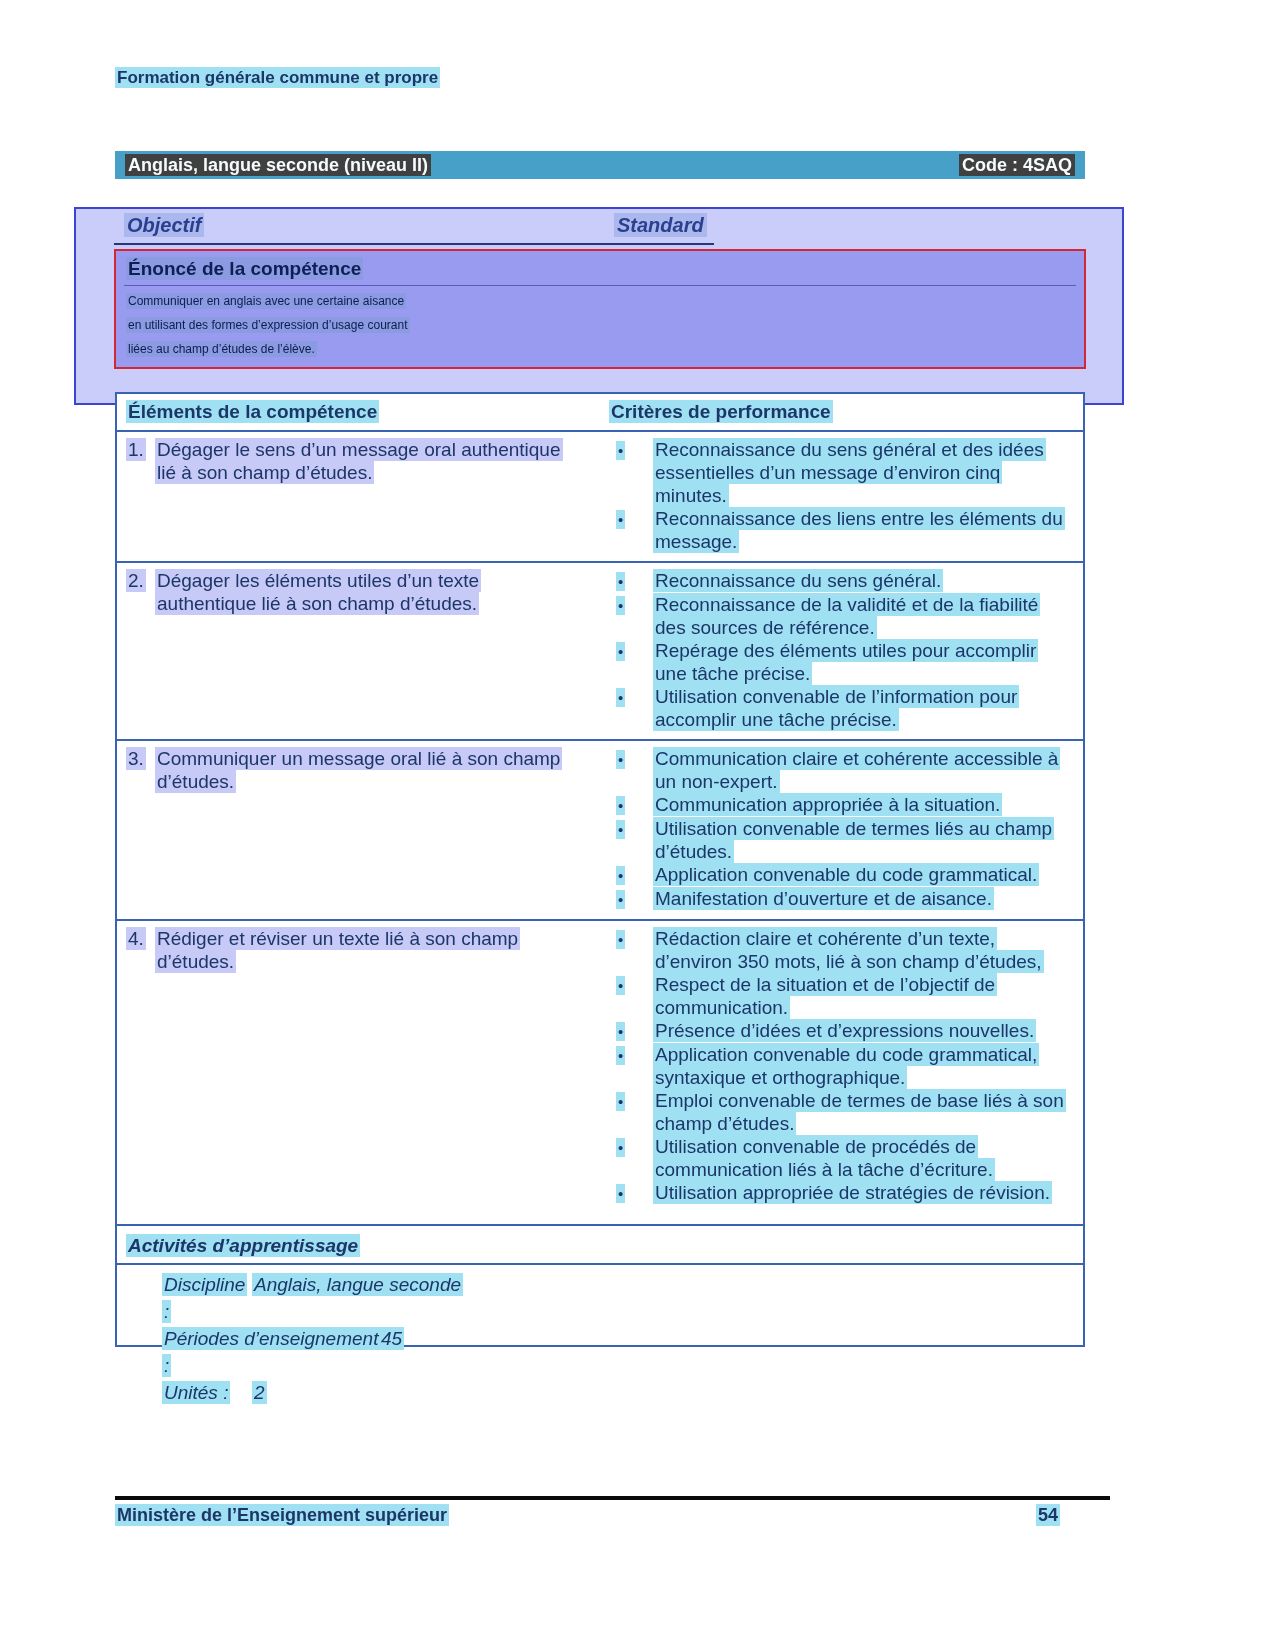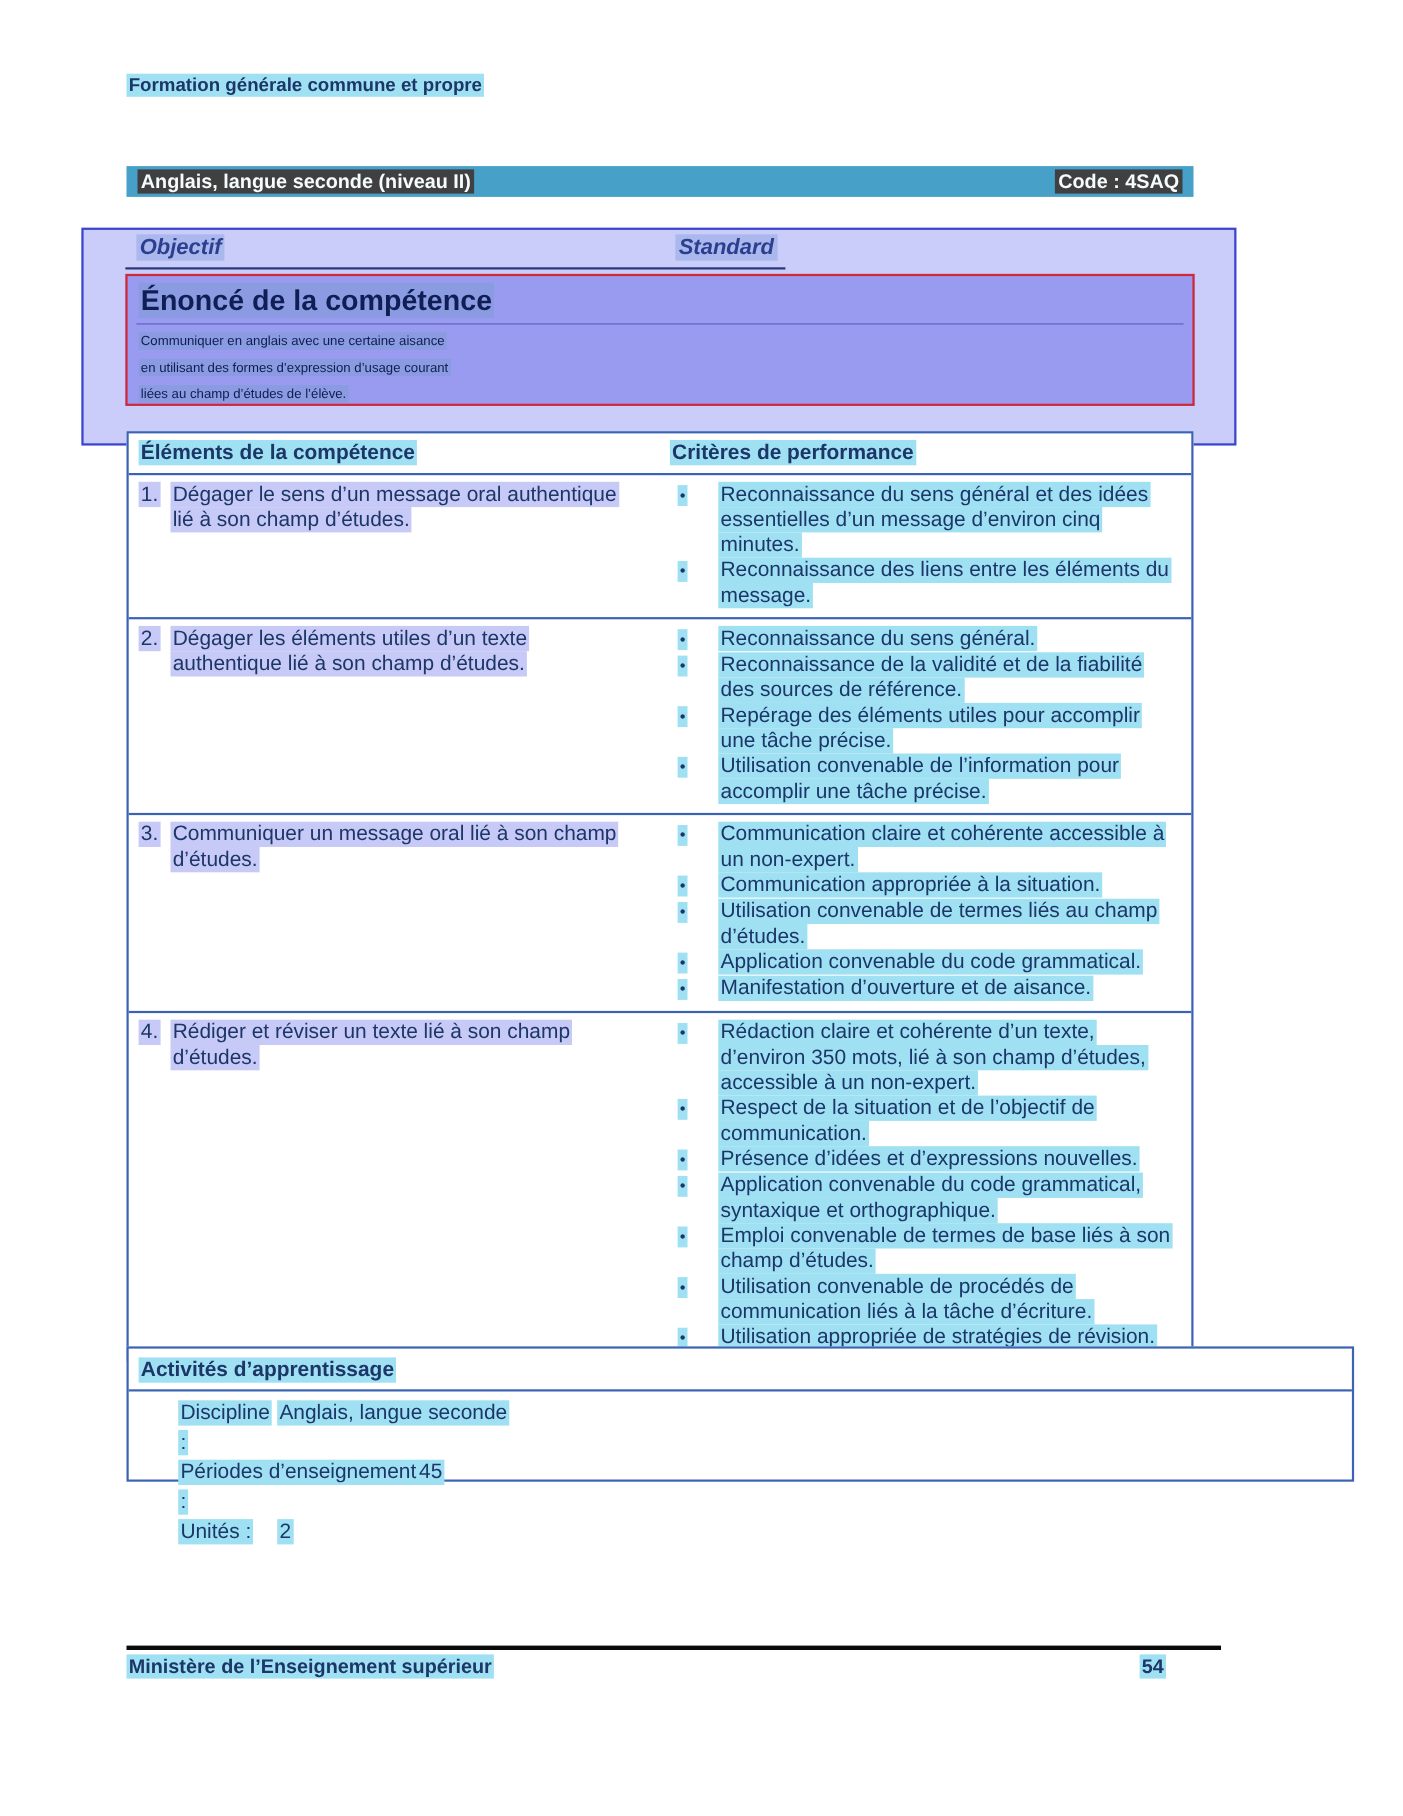--- a/index.html
+++ b/index.html
@@ -33,21 +33,21 @@
     background:#caccf9; border:2px solid #3c45cf;
   }
   .obj-head-objectif { position:absolute; left:48px; top:5px; font-size:20px; font-weight:bold; font-style:italic; color:#2c3f8f; }
   .obj-head-standard { position:absolute; left:538px; top:5px; font-size:20px; font-weight:bold; font-style:italic; color:#2c3f8f; }
   .obj-underline { position:absolute; left:38px; top:34px; width:600px; height:2px; background:#27367c; }
 
   .enonce-box {
     position:absolute; left:38px; top:40px; width:972px; height:120px;
     background:#999bf0; border:2px solid #d22735;
   }
-  .enonce-heading { padding:7px 12px 3px 10px; font-size:26px; font-weight:bold; color:#0f1f56; }
+  .enonce-heading { padding:7px 12px 3px 10px; font-size:19px; font-weight:bold; color:#0f1f56; }
   .enonce-rule { margin:2px 8px 4px 8px; height:1px; background:rgba(40,40,140,0.55); }
   .enonce-body { padding:0 10px; font-size:12px; line-height:24px; color:#101c4e; }
   .enonce-body .line { margin-bottom:1px; }
 
   
   .comp-table {
     position:absolute; left:115px; top:392px; width:970px;
     border:2px solid #3a63b4; background:#ffffff; font-size:19px;
   }
   .comp-head { display:flex; border-bottom:2px solid #3a63b4; }
@@ -60,22 +60,22 @@
   .lines  { display:flex; flex-direction:column; }
   .line   { line-height:23px; white-space:nowrap; }
   .col-cr { padding-left:0; }
   .crit { display:flex; align-items:flex-start; padding-left:16px; }
   .bullet { width:37px; flex:none; line-height:23px; }
   .bdot { font-size:15px; }
   .r0 { min-height:125px; } .r1 { min-height:173px; } .r2 { min-height:172px; } .r3 { min-height:312px; }
 
   
   .act-box {
-    position:absolute; left:115px; top:1224px; width:1116px; height:123px;
-    border:2px solid #3a63b4; background:#ffffff; font-size:19px;
+    position:absolute; left:115px; top:1224px; width:970px; height:123px;
+    border:2px solid #3a63b4; background:#ffffff; font-size:19px;font-style:italic;
   }
   .act-heading { padding:9px 10px 6px 9px; font-weight:bold; color:#1c3668; }
   .act-rule { height:2px; background:#3a63b4; }
   .act-fields { padding:6px 10px 6px 9px; }
   .field { display:flex; line-height:27px; }
   .labwrap { flex:none;padding-left:36px; }
   .lab-0 { width:126px; } .lab-1 { width:253px; } .lab-2 { width:126px; }
 
   
   .footer-line { position:absolute; left:115px; top:1496px; width:995px; height:4px; background:#0a0a0a; }
@@ -245,21 +245,20 @@
               <div class="line"><span class="hl-purple">Rédiger et réviser un texte lié à son champ</span></div>
               <div class="line"><span class="hl-purple">d’études.</span></div>
             </div>
           </div>
           <div class="cell col-cr">
             <div class="crit">
               <div class="bullet"><span class="hl-cyan bdot">•</span></div>
               <div class="lines">
                 <div class="line"><span class="hl-cyan">Rédaction claire et cohérente d’un texte,</span></div>
                 <div class="line"><span class="hl-cyan">d’environ 350 mots, lié à son champ d’études,</span></div>
-                <div class="line"><span class="hl-cyan">accessible à un non-expert.</span></div>
               </div>
             </div>
             <div class="crit">
               <div class="bullet"><span class="hl-cyan bdot">•</span></div>
               <div class="lines">
                 <div class="line"><span class="hl-cyan">Respect de la situation et de l’objectif de</span></div>
                 <div class="line"><span class="hl-cyan">communication.</span></div>
               </div>
             </div>
             <div class="crit">

